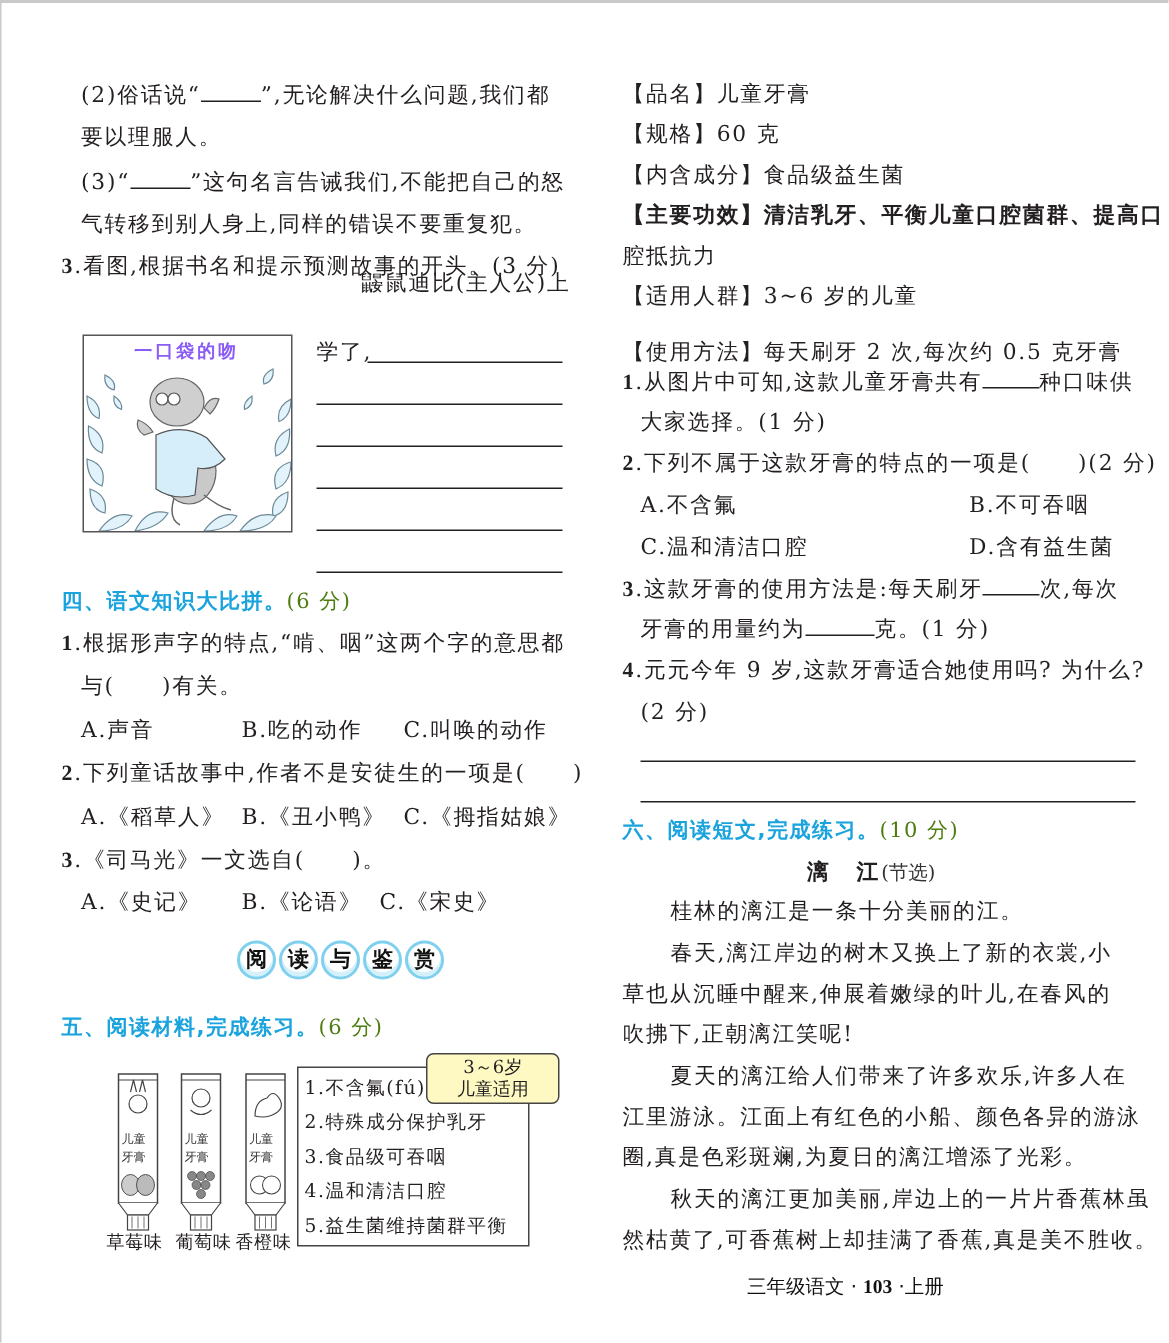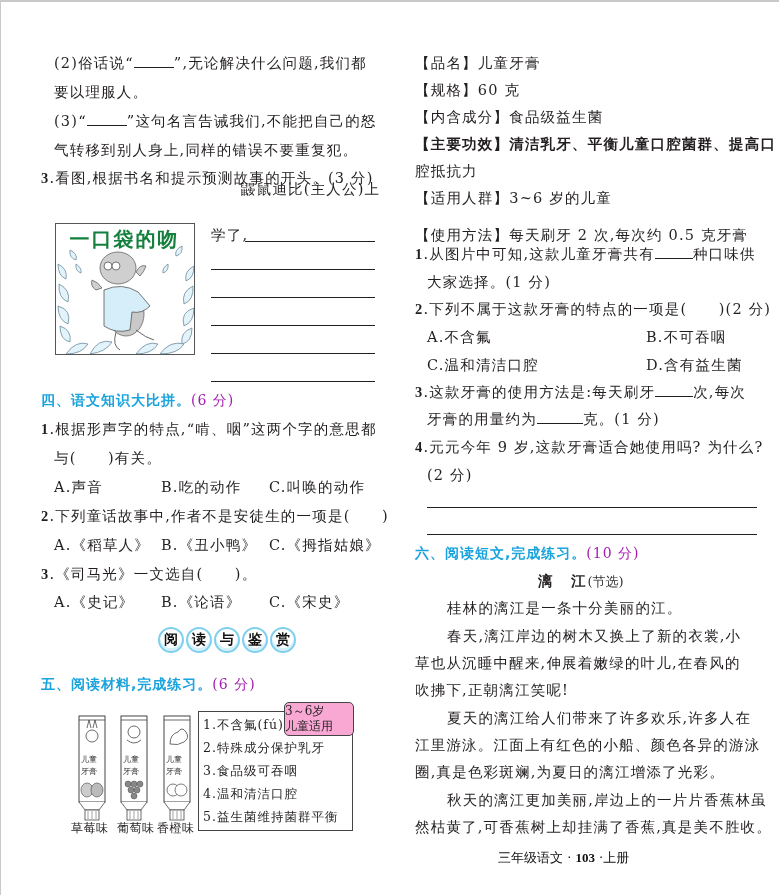--- a/index.html
+++ b/index.html
@@ -16,31 +16,31 @@
   .bold-num { font-weight: bold; font-family: "Liberation Serif", serif; }
   .blank { display: inline-block; border-bottom: 1px solid #231f20; height: 14px; vertical-align: baseline; }
   .section-head {
     position: absolute; white-space: nowrap;
     color: #1aa3dd;
     font-family: "DejaVu Sans", "Liberation Sans", sans-serif;
     font-weight: bold;
     font-size: 14px;
     letter-spacing: 1px;
   }
-  .section-head .score { color: #a21caf; font-weight: normal; font-family: "DejaVu Serif", serif; }
+  .section-head .score { color: #4d7c0f; font-weight: normal; font-family: "DejaVu Serif", serif; }
   .write-line { position: absolute; height: 0; border-top: 1px solid #231f20; }
 
   
   .book {
     position: absolute; left: 54px; top: 221px; width: 140px; height: 132px;
     border: 1.5px solid #555; background: #fff; overflow: hidden;
   }
   .book-title {
     position: absolute; left: 0; right: 1px; top: 2px; text-align: center;
-    font-family: "DejaVu Sans", sans-serif; font-weight: bold; font-size: 20px; letter-spacing: 2px; color: #15803d;
+    font-family: "DejaVu Sans", sans-serif; font-weight: bold; font-size: 12px; letter-spacing: 2px; color: #8b5cf6;
   }
 
   
   .banner { position: absolute; left: 157px; top: 625px; display: flex; gap: 2px; }
   .banner .circ {
     width: 26px; height: 26px; border-radius: 50%;
     border: 2px solid #7fd0ee;
     background: #fff;
     display: flex; align-items: center; justify-content: center;
     font-family: "DejaVu Sans", sans-serif; font-weight: bold; font-size: 14px; color: #111;
@@ -51,23 +51,23 @@
   .tube {
     position: absolute; width: 30px; height: 110px;
   }
   .features {
     position: absolute; left: 197px; top: 709px; width: 155px; height: 120px;
     border: 1px solid #444;
     padding-left: 16px;
   }
   .features .f { position: absolute; left: 4px; font-size: 12.5px; letter-spacing: 1px; white-space: nowrap; font-family: "DejaVu Serif", serif; }
   .age-tag {
-    position: absolute; left: 283px; top: 700px; width: 70px; height: 34px;
-    border: 1px solid #444; border-radius: 5px; background: #f9a8d4;
-    font-size: 12px; text-align: left; line-height: 15px; padding-top: 1px;
+    position: absolute; left: 283px; top: 700px; width: 89px; height: 34px;
+    border: 1px solid #444; border-radius: 5px; background: #fef9c3;
+    font-size: 12px; text-align: center; line-height: 15px; padding-top: 1px;
     font-family: "DejaVu Serif", serif;
   }
   .flavor { position: absolute; font-size: 12px; letter-spacing: 0.5px; white-space: nowrap; }
 
   .title-center {
     position: absolute; white-space: nowrap; font-size: 14.5px;
   }
   .footer {
     position: absolute; left: 497px; top: 847px; white-space: nowrap;
     font-family: "DejaVu Sans", sans-serif; font-size: 13px; color: #111;
@@ -158,21 +158,21 @@
   </div>
   <div class="line" style="left:53px; top:534px;">A.《稻草人》</div>
   <div class="line" style="left:160px; top:534px;">B.《丑小鸭》</div>
   <div class="line" style="left:268px; top:534px;">C.《拇指姑娘》</div>
 
   <div class="line" style="left:40px; top:563px;">
     <span class="bold-num">3</span><span>.《司马光》一文选自(　　)。</span>
   </div>
   <div class="line" style="left:53px; top:591px;">A.《史记》</div>
   <div class="line" style="left:160px; top:591px;">B.《论语》</div>
-  <div class="line" style="left:268px; top:591px;">C.《宋史》</div>
+  <div class="line" style="left:252px; top:591px;">C.《宋史》</div>
 
   <div class="banner">
     <div class="circ">阅</div>
     <div class="circ">读</div>
     <div class="circ">与</div>
     <div class="circ">鉴</div>
     <div class="circ">赏</div>
   </div>
 
   <div class="section-head" style="left:40px; top:674px;">

